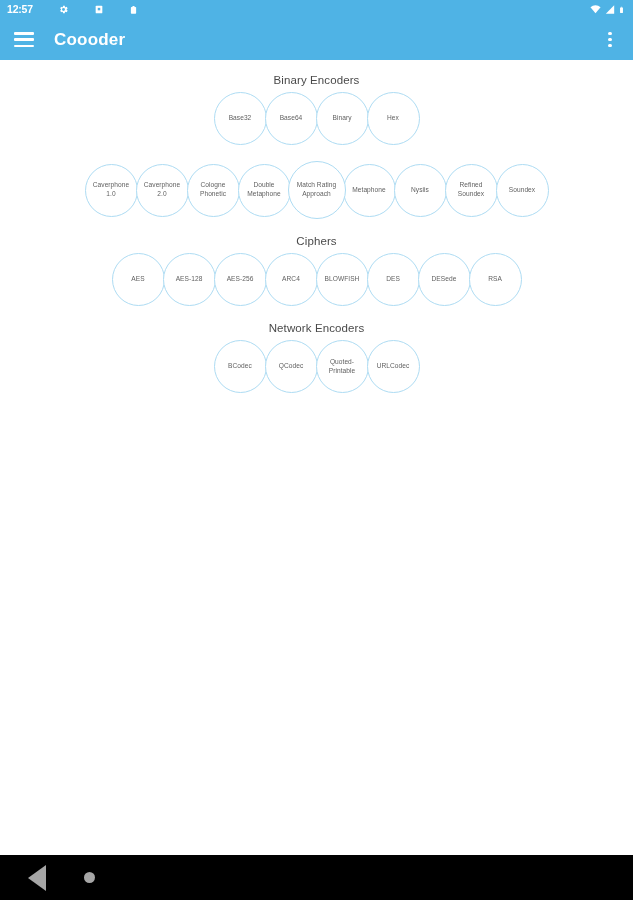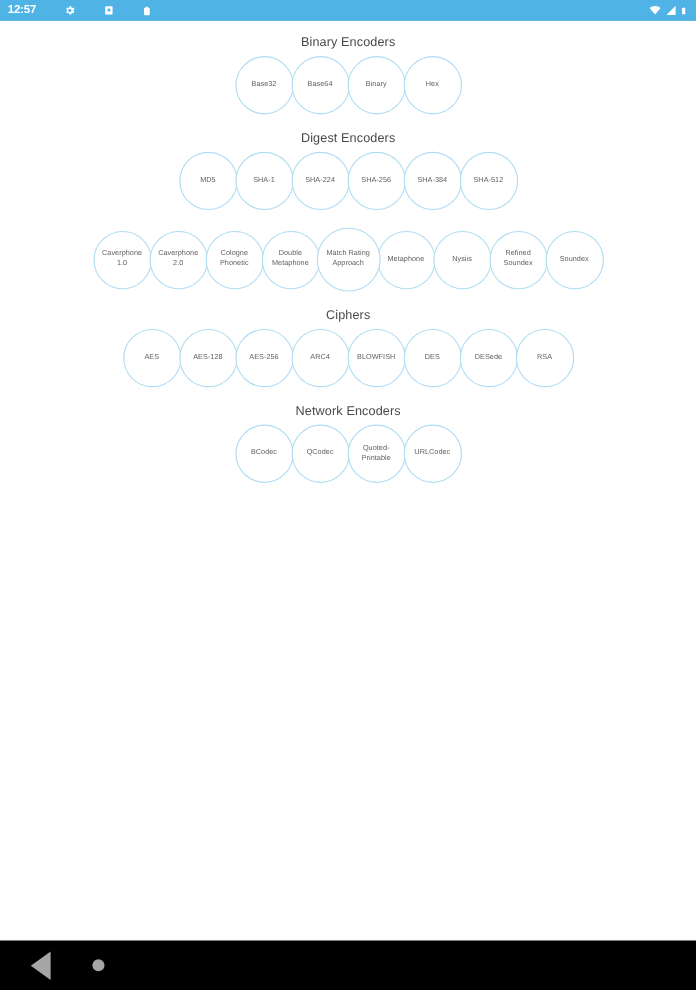--- a/index.html
+++ b/index.html
@@ -219,60 +219,50 @@
       <svg class="sicon" width="10" height="11" viewBox="0 0 24 24">
         <path fill="#ffffff" d="M2 22h20V2L2 22z"></path>
       </svg>
       <svg class="sicon" width="7" height="12" viewBox="0 0 24 24">
         <rect x="7" y="3" width="10" height="19" rx="1.5" fill="#ffffff"></rect>
         <rect x="10" y="1" width="4" height="2.5" fill="#ffffff"></rect>
       </svg>
     </div>
   </div>
 
+  <div class="app-bar">
+    <div class="hamburger">
+      <span></span>
+      <span></span>
+      <span></span>
+    </div>
+    <div class="app-title">Coooder</div>
+    <div class="overflow-menu">
+      <i></i>
+      <i></i>
+      <i></i>
+    </div>
+  </div>
 
   <div class="content">
 
   <div class="section">
         <div class="section-title">Binary Encoders</div>
         <div class="chip-row">
           <div class="chip">
             <span>Base32</span>
           </div>
           <div class="chip">
             <span>Base64</span>
           </div>
           <div class="chip">
             <span>Binary</span>
           </div>
           <div class="chip">
             <span>Hex</span>
-          </div>
-        </div>
-      </div>
-      <div class="section">
-        <div class="section-title">Digest Encoders</div>
-        <div class="chip-row">
-          <div class="chip">
-            <span>MD5</span>
-          </div>
-          <div class="chip">
-            <span>SHA-1</span>
-          </div>
-          <div class="chip">
-            <span>SHA-224</span>
-          </div>
-          <div class="chip">
-            <span>SHA-256</span>
-          </div>
-          <div class="chip">
-            <span>SHA-384</span>
-          </div>
-          <div class="chip">
-            <span>SHA-512</span>
           </div>
         </div>
       </div>
       <div class="section">
         <div class="chip-row">
           <div class="chip">
             <span>Caverphone 1.0</span>
           </div>
           <div class="chip">
             <span>Caverphone 2.0</span>

